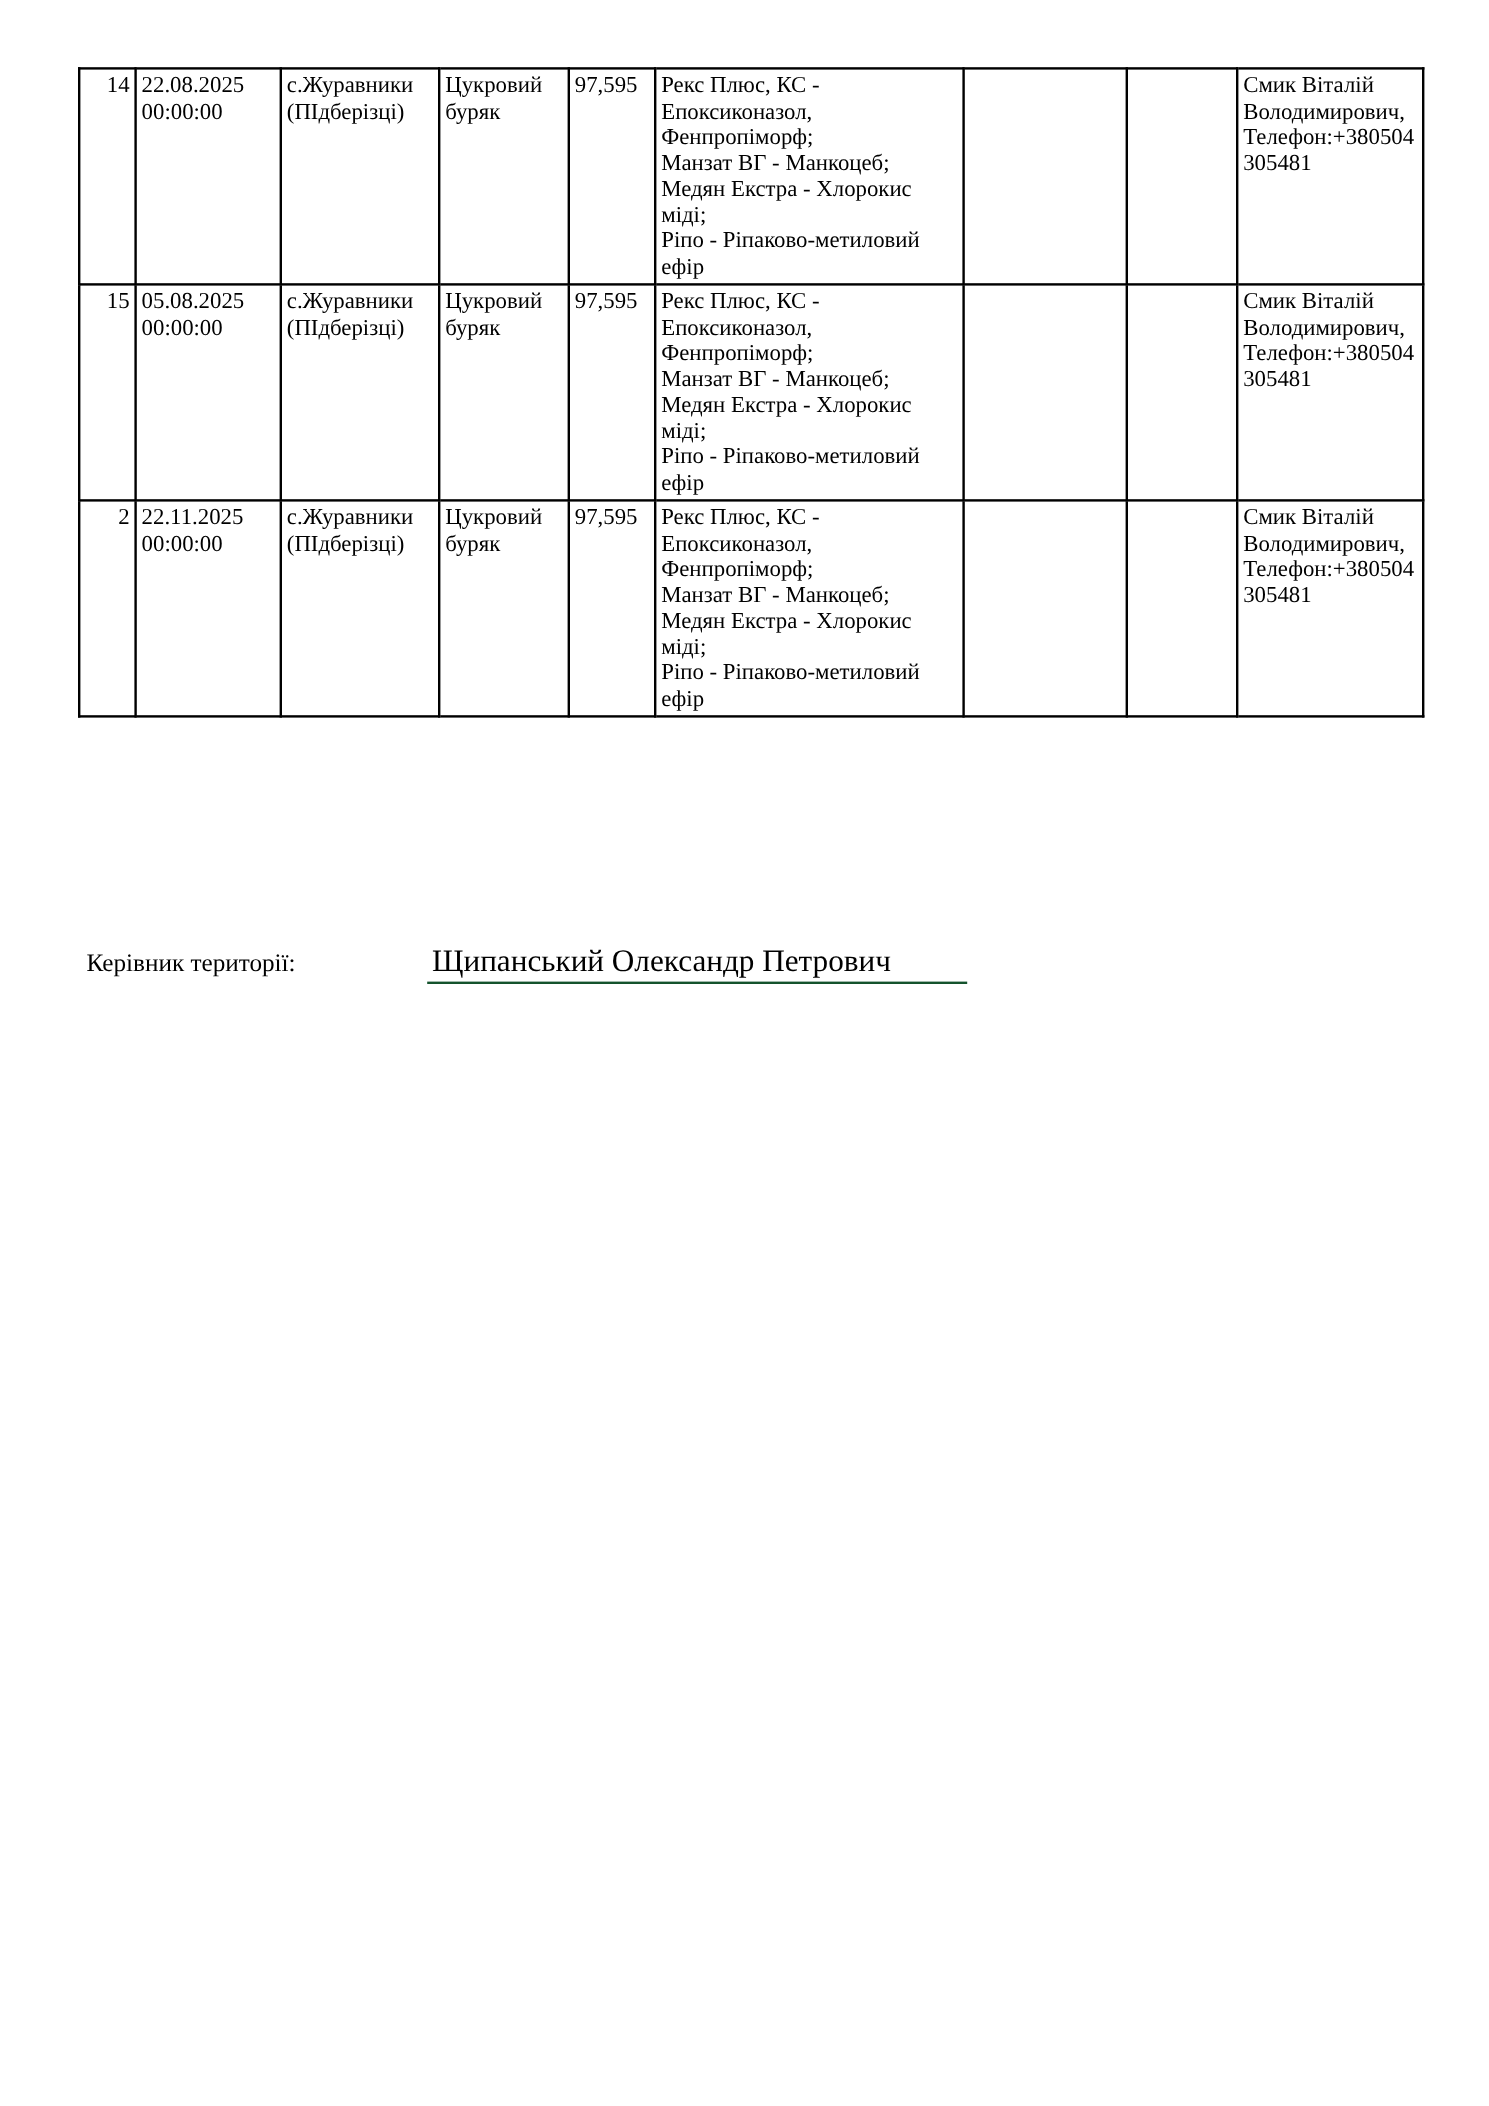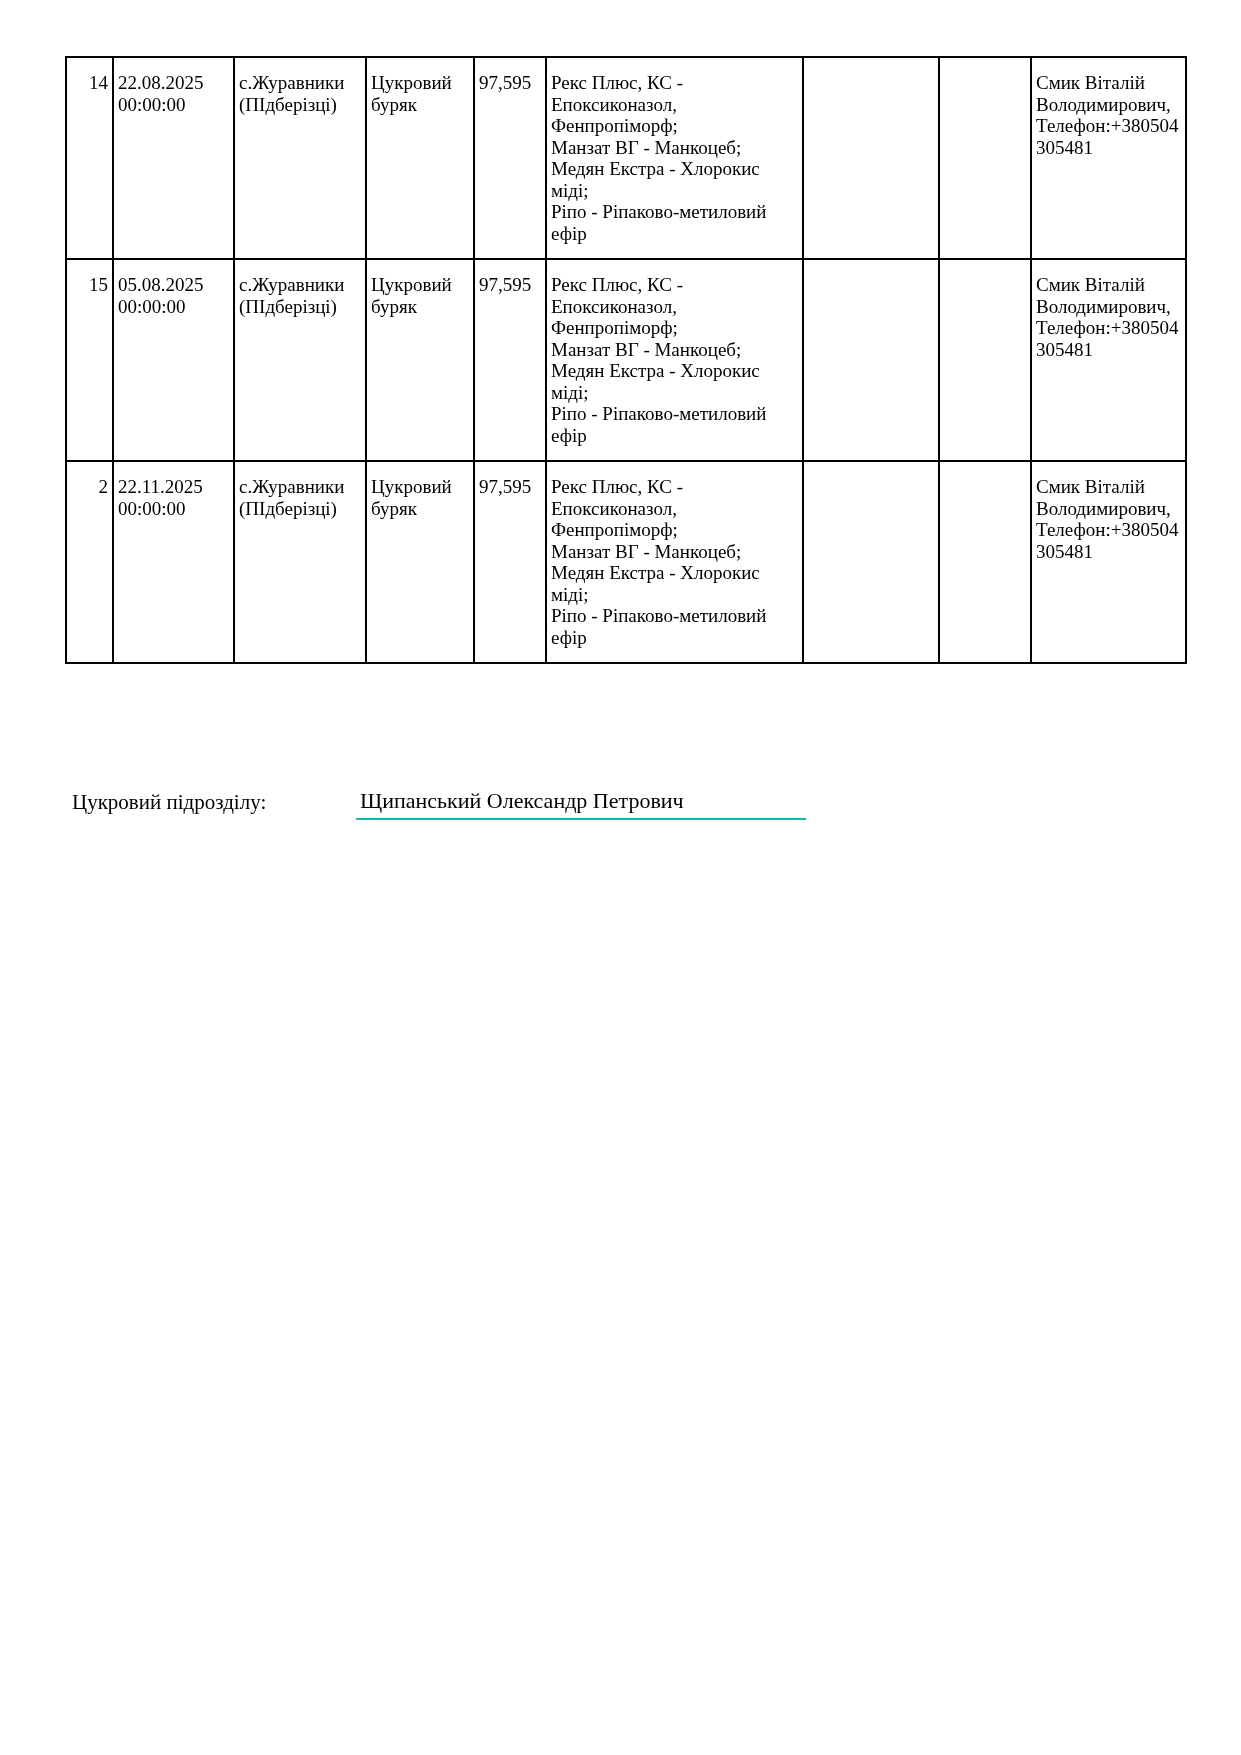--- a/index.html
+++ b/index.html
@@ -16,21 +16,21 @@
     position: absolute;
     left: 65px;
     top: 56px;
     width: 1120px;
     border-collapse: collapse;
     table-layout: fixed;
   }
   .doc-table td {
     border: 2px solid #000000;
     vertical-align: top;
-    padding: 14px 4px;
+    padding: 3px 4px;
     font-size: 19px;
     line-height: 21.5px;
     white-space: pre-line;
     overflow: hidden;
   }
   .c-num   { text-align: right; }
   .c-area  { }
   .notes {
     position: absolute;
     left: 69px;
@@ -49,22 +49,22 @@
     top: 789px;
     font-size: 21px;
     line-height: 27px;
   }
   .sig-name {
     position: absolute;
     left: 356px;
     top: 786px;
     width: 446px;
     height: 32px;
-    border-bottom: 2px solid #14b8a6;
-    font-size: 22px;
+    border-bottom: 2px solid #14532d;
+    font-size: 26px;
     line-height: 30px;
     padding-left: 4px;
     box-sizing: content-box;
     white-space: nowrap;
   }
 </style>
 </head>
 <body>
 
 <div class="page">
@@ -153,16 +153,16 @@
 Володимирович,
 Телефон:+380504
 305481</td>
       </tr>
     </tbody>
   </table>
 
   <div class="notes">
   </div>
 
-  <div class="sig-label">Цукровий підрозділу:</div>
+  <div class="sig-label">Керівник території:</div>
   <div class="sig-name">Щипанський Олександр Петрович</div>
 
 </div>
 
 </body></html>

